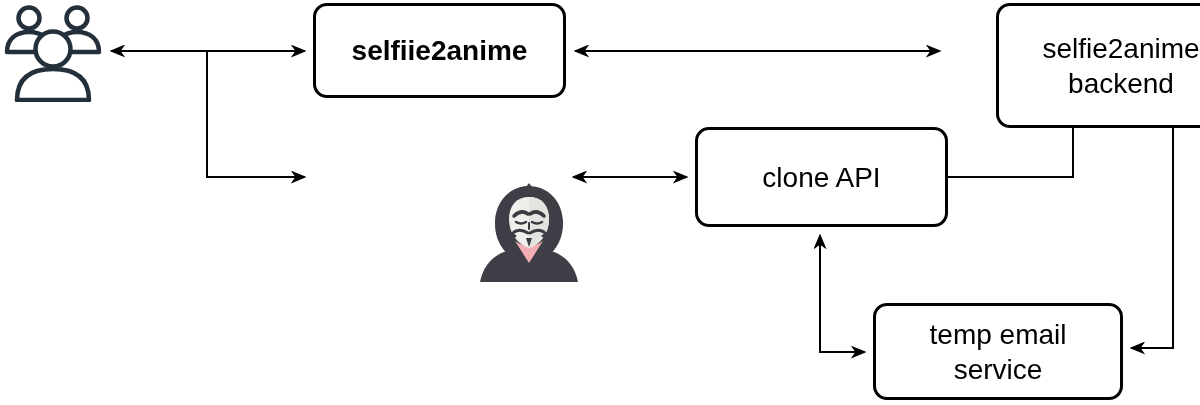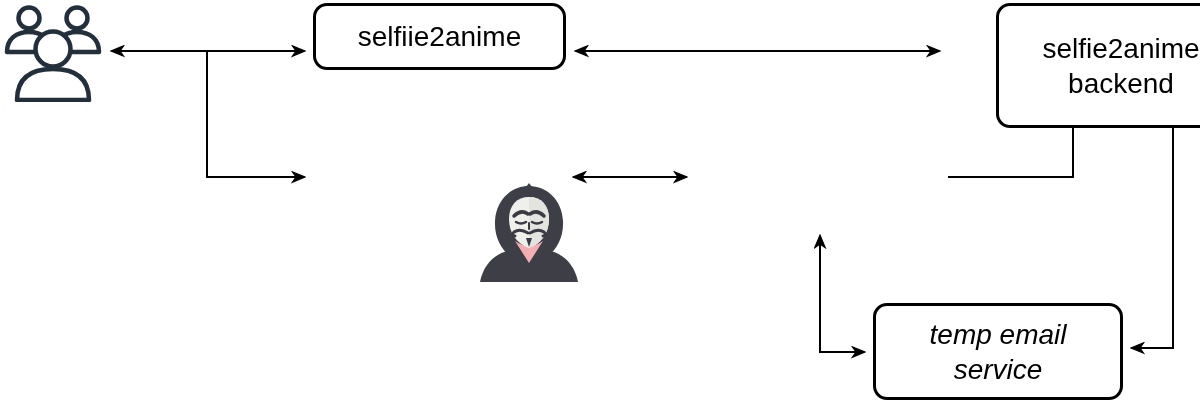--- a/index.html
+++ b/index.html
@@ -26,25 +26,25 @@
     justify-content: center;
     text-align: center;
     font-size: 28px;
     line-height: 1.25;
     color: #000000;
   }
   .node .label {
     display: block;
     max-width: 190px;
   }
-  #node-selfiie2anime { left: 313px; top: 3px;   width: 253px; height: 67px; }
+  #node-selfiie2anime { left: 313px; top: 3px;   width: 253px; height: 95px; font-weight: bold; }
   #node-backend       { left: 948px; top: 3px;   width: 250px; height: 125px; margin-left: 48px; }
   #node-clone         { left: 313px; top: 125px; width: 252px; height: 103px; }
   #node-clone-api     { left: 695px; top: 127px; width: 253px; height: 100px; }
-  #node-temp-email    { left: 873px; top: 303px; width: 250px; height: 97px; font-style: italic; }
+  #node-temp-email    { left: 873px; top: 303px; width: 250px; height: 97px; }
 
   #edges-layer {
     position: absolute;
     left: 0; top: 0;
     width: 1200px; height: 405px;
   }
   #users-icon {
     position: absolute;
     left: 3px; top: 2px;
     width: 100px; height: 100px;
@@ -79,20 +79,23 @@
 
   <div class="node" id="node-selfiie2anime">
     <span class="label">selfiie2anime</span>
   </div>
 
   <div class="node" id="node-backend">
     <span class="label">selfie2anime backend</span>
   </div>
 
 
+  <div class="node" id="node-clone-api">
+    <span class="label">clone API</span>
+  </div>
 
   <div class="node" id="node-temp-email">
     <span class="label">temp email service</span>
   </div>
 
   <svg id="users-icon" viewBox="0 0 100 100" xmlns="http://www.w3.org/2000/svg">
     <g stroke="#232f3b" stroke-width="4.5" fill="none" stroke-linejoin="round">
       <circle cx="26" cy="16" r="10.5"></circle>
       <circle cx="74" cy="16" r="10.5"></circle>
       <path d="M4,50 C4,37 13,30 26,30 C39,30 48,37 48,50 Z"></path>

